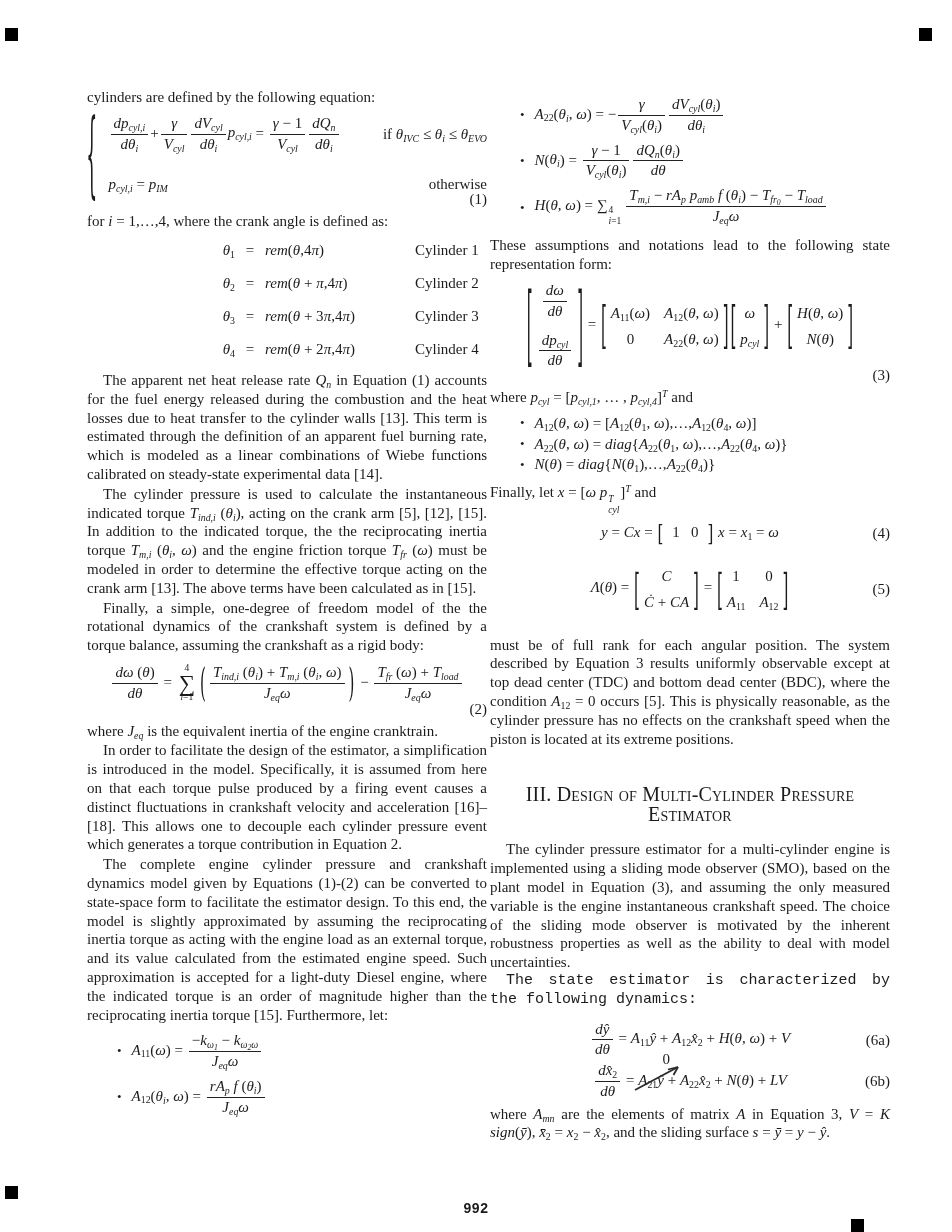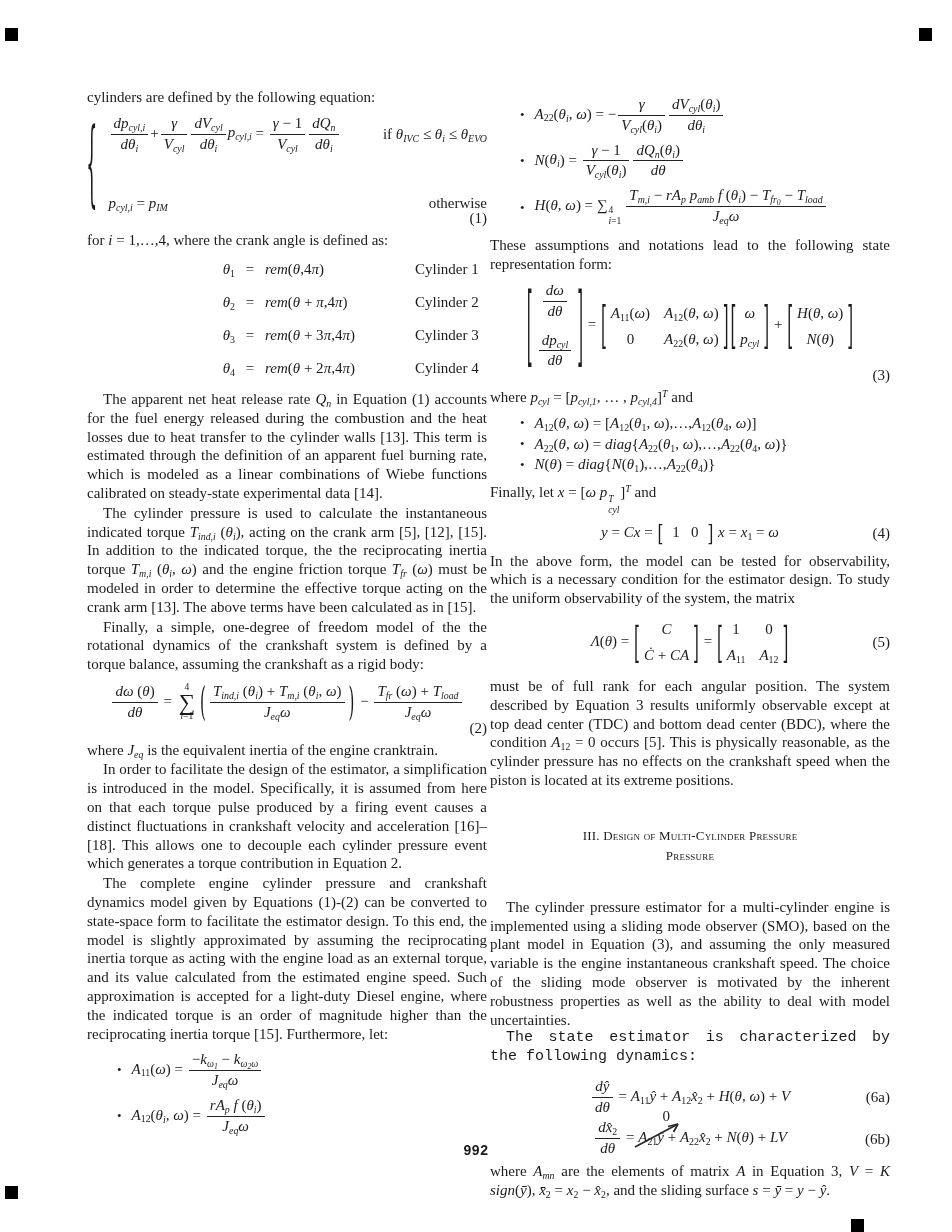--- a/index.html
+++ b/index.html
@@ -36,57 +36,57 @@
   
   .bp{display:inline-block;transform:scaleY(2.6);transform-origin:center;vertical-align:middle;margin:0 2px;font-family:"DejaVu Serif",serif;}
   .bk{display:inline-block;transform-origin:center;vertical-align:middle;margin:0 1px;font-family:"DejaVu Serif",serif;}
   .bk15{transform:scaleY(1.45);}
   .bk30{transform:scaleY(2.9);}
   .bk34{transform:scaleY(3.3);}
   .bk60{transform:scaleY(5.8);}
   .brace{display:inline-block;transform:scale(1.15,6.2);transform-origin:center;vertical-align:middle;margin-right:12px;font-family:"DejaVu Serif",serif;}
 
   
-  .m2{display:inline-grid;grid-template-columns:auto auto;column-gap:14px;row-gap:9px;justify-items:center;align-items:center;vertical-align:middle;margin:4px 3px;white-space:nowrap;}
+  .m2{display:inline-grid;grid-template-columns:auto auto;column-gap:14px;row-gap:9px;justify-items:center;align-items:center;vertical-align:middle;margin:16px 3px;white-space:nowrap;}
   .m1{display:inline-grid;grid-template-columns:auto;row-gap:9px;justify-items:center;align-items:center;vertical-align:middle;margin:0 3px;white-space:nowrap;}
   .m1f{row-gap:13px;}
 
   
   .eqwrap{margin:9px 0 2px;}
   .eqcenter{text-align:center;}
   .eqline{position:relative;text-align:center;margin:9px 0;}
   .eqline.tight{margin:5px 0;}
   .tag-inline{position:absolute;right:0;top:50%;transform:translateY(-50%);}
   .tagline{text-align:right;margin:-2px 0 4px;line-height:17px;}
 
   
   .cases{display:flex;align-items:center;margin:8px 0 0;}
-  .cases-rows{flex:1;display:flex;flex-direction:column;row-gap:43px;}
+  .cases-rows{flex:1;display:flex;flex-direction:column;row-gap:24px;}
   .crow{display:flex;justify-content:space-between;align-items:center;}
 
   
   .crank{display:grid;grid-template-columns:148px 30px 150px auto;margin:9px 0 11px;row-gap:12px;line-height:21px;}
   .crank .c1{text-align:right;}
   .crank .c2{text-align:center;}
 
   
   .blist{list-style:none;margin:7px 0 9px;padding:0 0 0 30px;}
   .blist li{display:flex;align-items:center;margin:9px 0;line-height:1.25;}
   .blist li::before{content:"\2022";margin-right:10px;font-size:13px;}
   .blist.tight li{margin:2px 0;}
 
   
-  .sec{font-weight:normal;font-variant:small-caps;text-align:center;font-size:13px;line-height:20px;margin:36px 10px 32px;letter-spacing:.2px;}
+  .sec{font-weight:normal;font-variant:small-caps;text-align:center;font-size:20px;line-height:20px;margin:36px 10px 16px;letter-spacing:.2px;}
 
   
   .ann{position:relative;display:inline-block;}
   .ann-zero{position:absolute;top:-21px;right:-6px;font-style:normal;}
   .ann-svg{position:absolute;left:-6px;top:-12px;width:58px;height:32px;overflow:visible;pointer-events:none;}
 
-  .pageno{position:absolute;top:1142px;left:0;width:100%;text-align:center;
+  .pageno{position:absolute;top:1200px;left:0;width:100%;text-align:center;
     font-family:"Liberation Sans",sans-serif;font-weight:bold;font-size:14px;letter-spacing:.5px;}
 
   .cm{position:absolute;width:13px;height:13px;background:#000;}
   .cm.tl{left:5px;top:28px;}
   .cm.tr{left:919px;top:28px;}
   .cm.bl{left:5px;top:1186px;}
   .cm.br{left:851px;top:1219px;}
 </style>
 </head>
 <body>
@@ -218,40 +218,39 @@
   <p>Finally, let <i>x</i> = [<i>ω</i> <i>p</i><span class="stk">
         <span><i>T</i></span>
         <span><i>cyl</i></span>
       </span>]<i><sup>T</sup></i> and</p>
 
   <div class="eqline">
     <span><i>y</i> = <i>Cx</i> = <span class="bk bk15">[</span><span style="padding:0 8px;">1&nbsp;&nbsp;&nbsp;0</span><span class="bk bk15">]</span> <i>x</i> = <i>x</i><sub>1</sub> = <i>ω</i></span>
     <span class="tag-inline">(4)</span>
   </div>
 
-  <p>In the above form, the model can be tested for observability, which is a necessary condition for the estimator design. To study the uniform observability of the system, the matrix</p>
 
   <div class="eqline">
     <span><i>Λ</i>(<i>θ</i>) = <span class="bk bk30">[</span><span class="m1">
           <span><i>C</i></span>
           <span><i>Ċ</i> + <i>CA</i></span>
         </span><span class="bk bk30">]</span> = <span class="bk bk30">[</span><span class="m2">
           <span>1</span>
           <span>0</span>
           <span><i>A</i><sub>11</sub></span>
           <span><i>A</i><sub>12</sub></span>
         </span><span class="bk bk30">]</span></span>
     <span class="tag-inline">(5)</span>
   </div>
 
   <p>must be of full rank for each angular position. The system described by Equation 3 results uniformly observable except at top dead center (TDC) and bottom dead center (BDC), where the condition <i>A</i><sub>12</sub> = 0 occurs [5]. This is physically reasonable, as the cylinder pressure has no effects on the crankshaft speed when the piston is located at its extreme positions.</p>
 
   <h3 class="sec">
     <span>III. Design of Multi-Cylinder Pressure</span><br>
-    <span>Pressure</span>
+    <span>Estimator</span>
   </h3>
 
   <p class="ind">The cylinder pressure estimator for a multi-cylinder engine is implemented using a sliding mode observer (SMO), based on the plant model in Equation (3), and assuming the only measured variable is the engine instantaneous crankshaft speed. The choice of the sliding mode observer is motivated by the inherent robustness properties as well as the ability to deal with model uncertainties.</p>
   <p class="ind" style="margin-top:0;font-family:Liberation Mono, monospace;">The state estimator is characterized by the following dynamics:</p>
 
   <div class="eqline tight" style="margin-top:12px;">
     <span><span class="frac"><span class="num"><i>dŷ</i></span><span class="den"><i>dθ</i></span></span> = <i>A</i><sub>11</sub><i>ŷ</i> + <i>A</i><sub>12</sub><i>x̂</i><sub>2</sub> + <i>H</i>(<i>θ</i>, <i>ω</i>) + <i>V</i></span>
     <span class="tag-inline">(6a)</span>
   </div>
   <div class="eqline tight">

